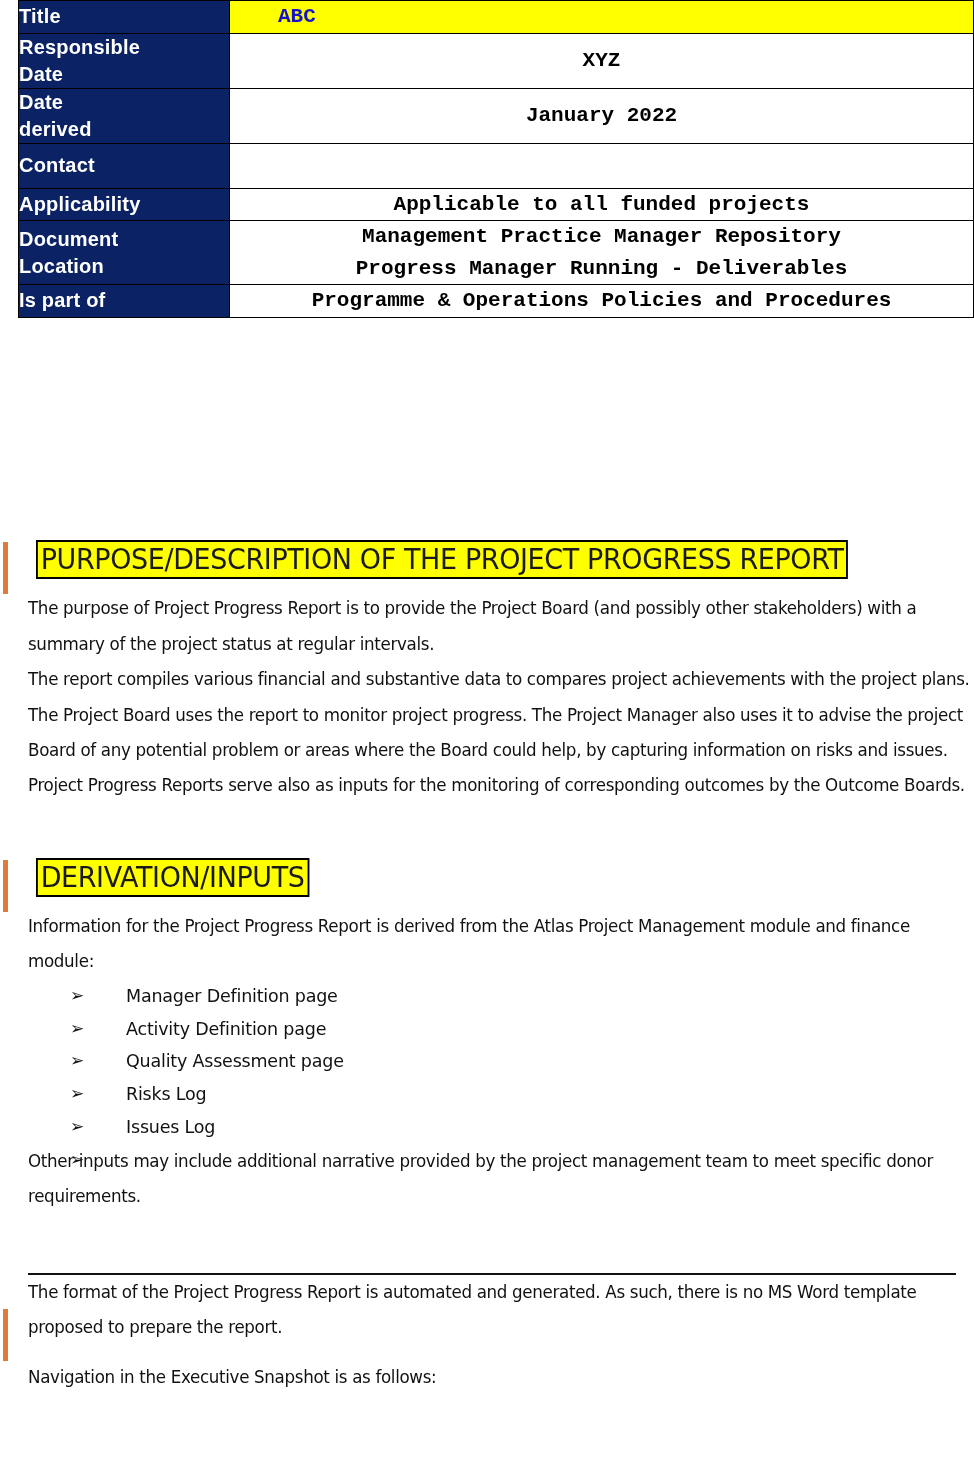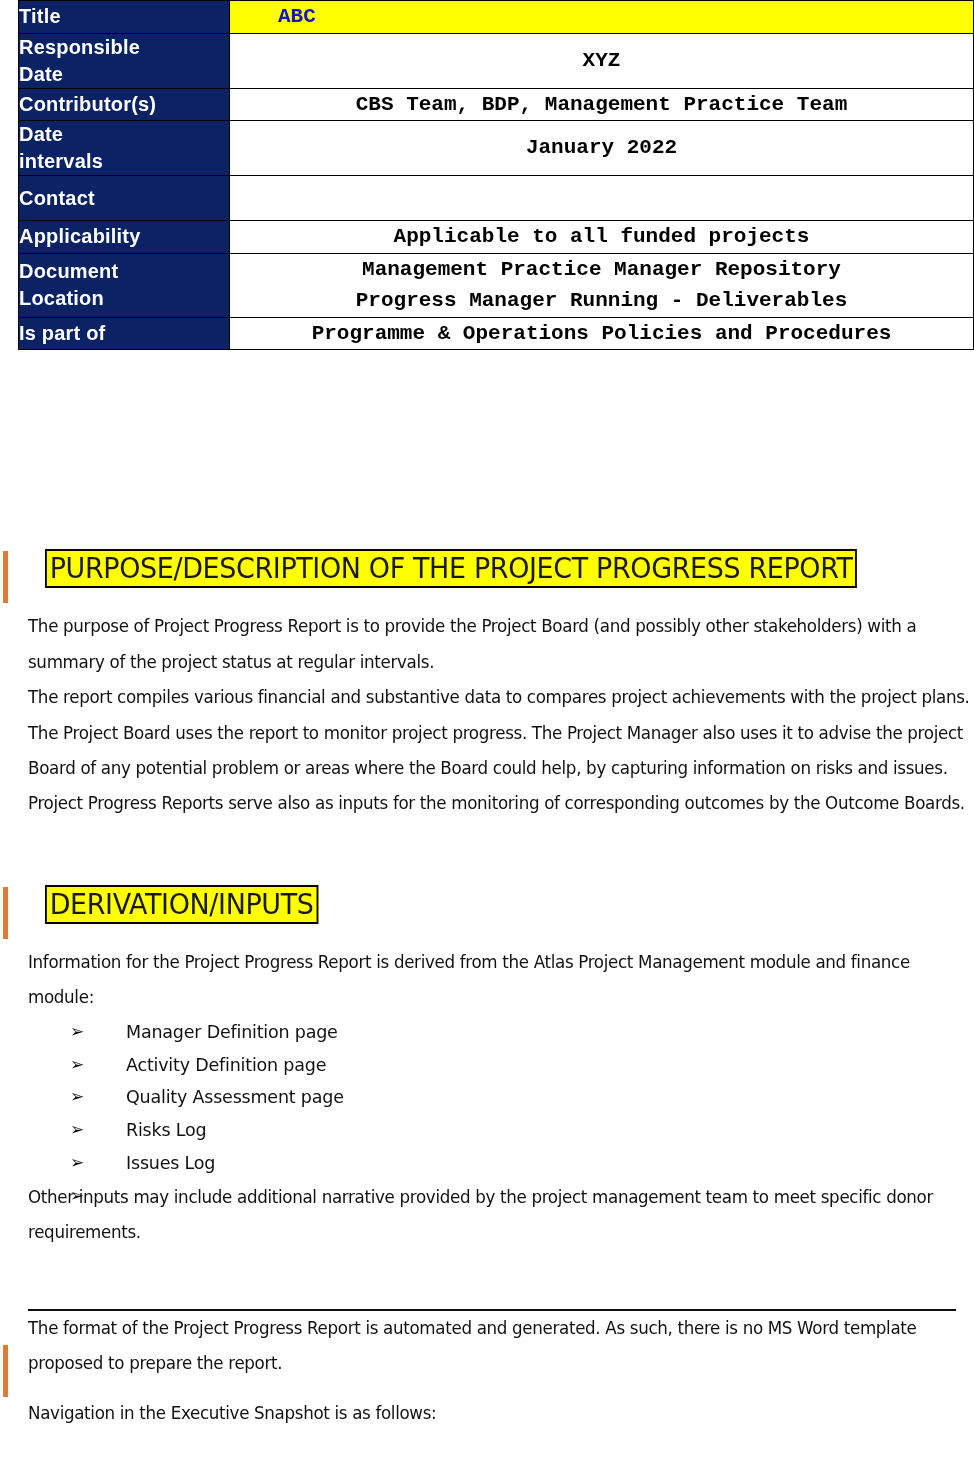--- a/index.html
+++ b/index.html
@@ -97,21 +97,21 @@
     font-size: 29px;
     line-height: 1.12;
     letter-spacing: -0.4px;
     color: #1a1a1a;
     padding: 1px 3px 2px 3px;
     white-space: nowrap;
     transform: scaleX(0.93);
     transform-origin: left center;
   }
   .heading-wrap {
-    margin: 17px;
+    margin: 8px;
     padding-top: 32px;
     padding-bottom: 4px;
   }
   p.body-text {
     margin: 0;
     font-family: "DejaVu Sans", sans-serif;
     font-size: 17.5px;
     line-height: 2.02;
     color: #111111;
     text-align: left;
@@ -170,33 +170,25 @@
     <tr>
       <td class="meta-label">
         <span class="lbl-line">Responsible</span>
         <span class="lbl-line">Date</span>
       </td>
       <td class="meta-value">
         <span>XYZ</span>
       </td>
     </tr>
 
-    <tr>
-      <td class="meta-label">
-        <span class="lbl-line">Contributor(s)</span>
-      </td>
-      <td class="meta-value">
-        <span>CBS Team, BDP, Management Practice Team</span>
-      </td>
-    </tr>
 
     <tr>
       <td class="meta-label">
         <span class="lbl-line">Date</span>
-        <span class="lbl-line">intervals</span>
+        <span class="lbl-line">derived</span>
       </td>
       <td class="meta-value">
         <span>January 2022</span>
       </td>
     </tr>
 
     <tr>
       <td class="meta-label">
         <span class="lbl-line">Contact</span>
       </td>

